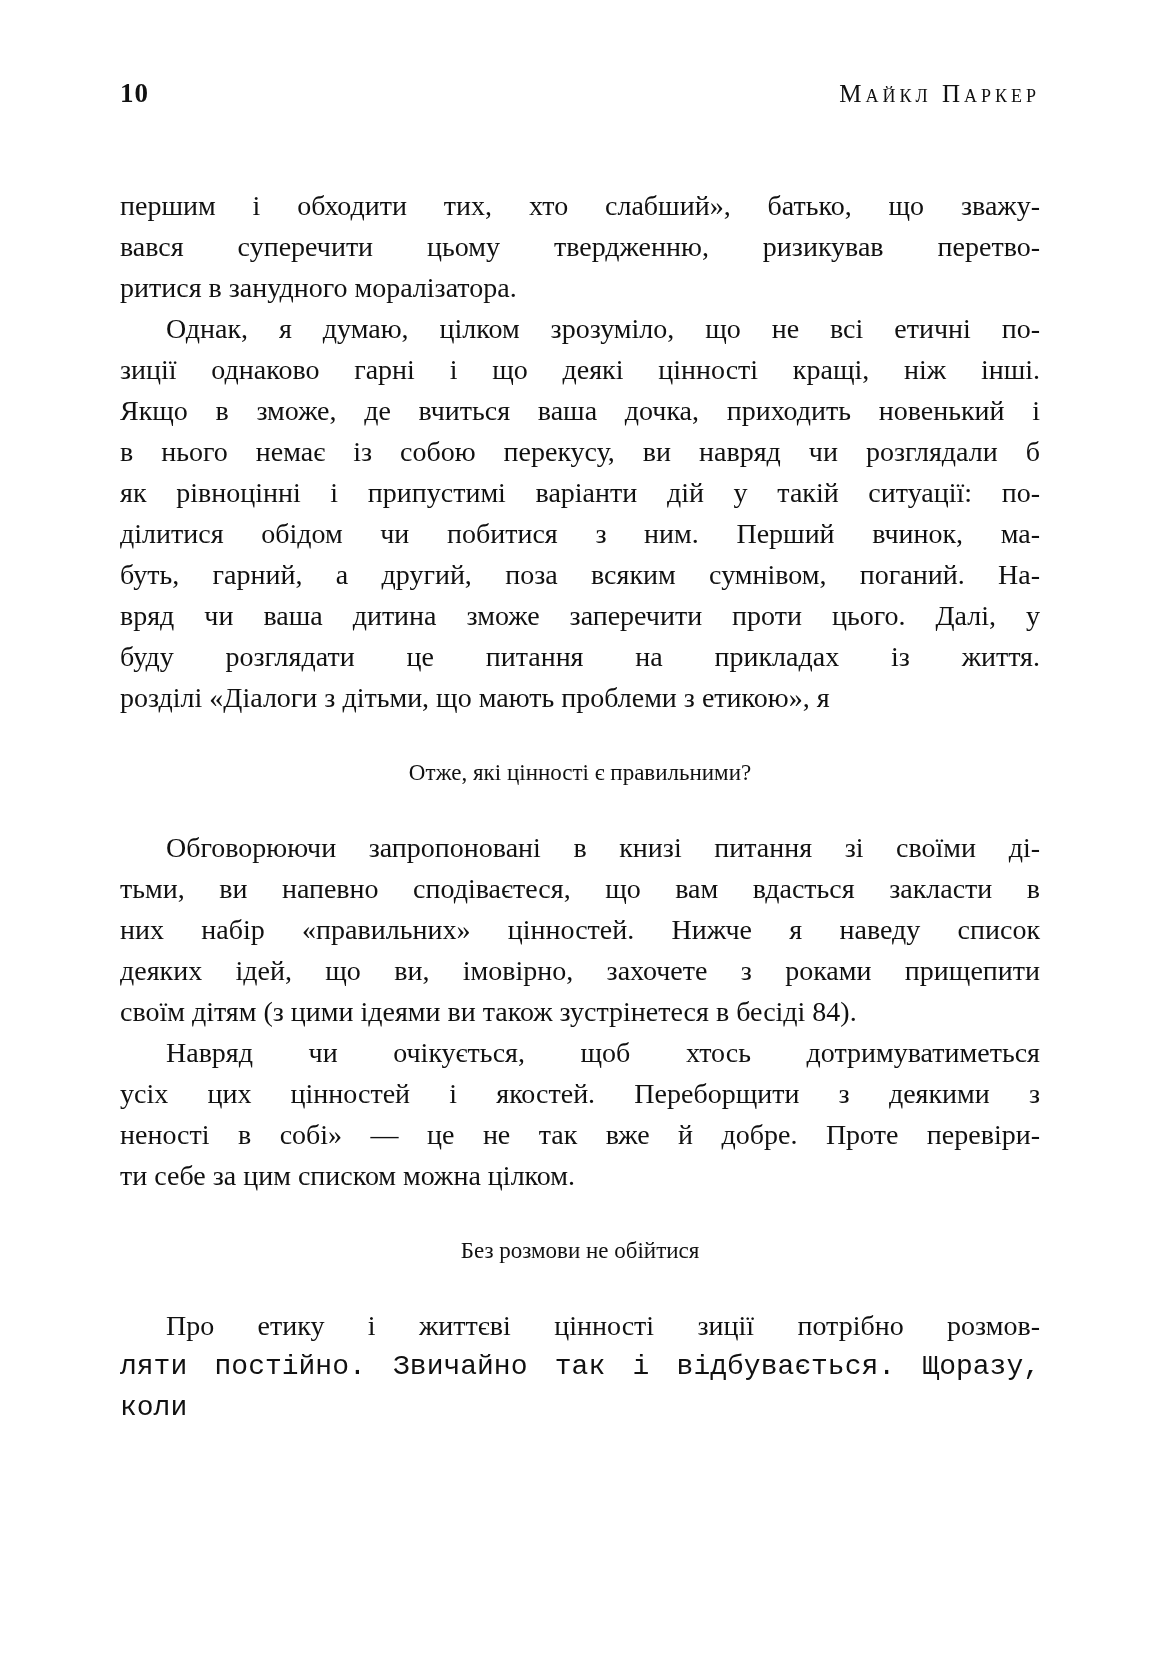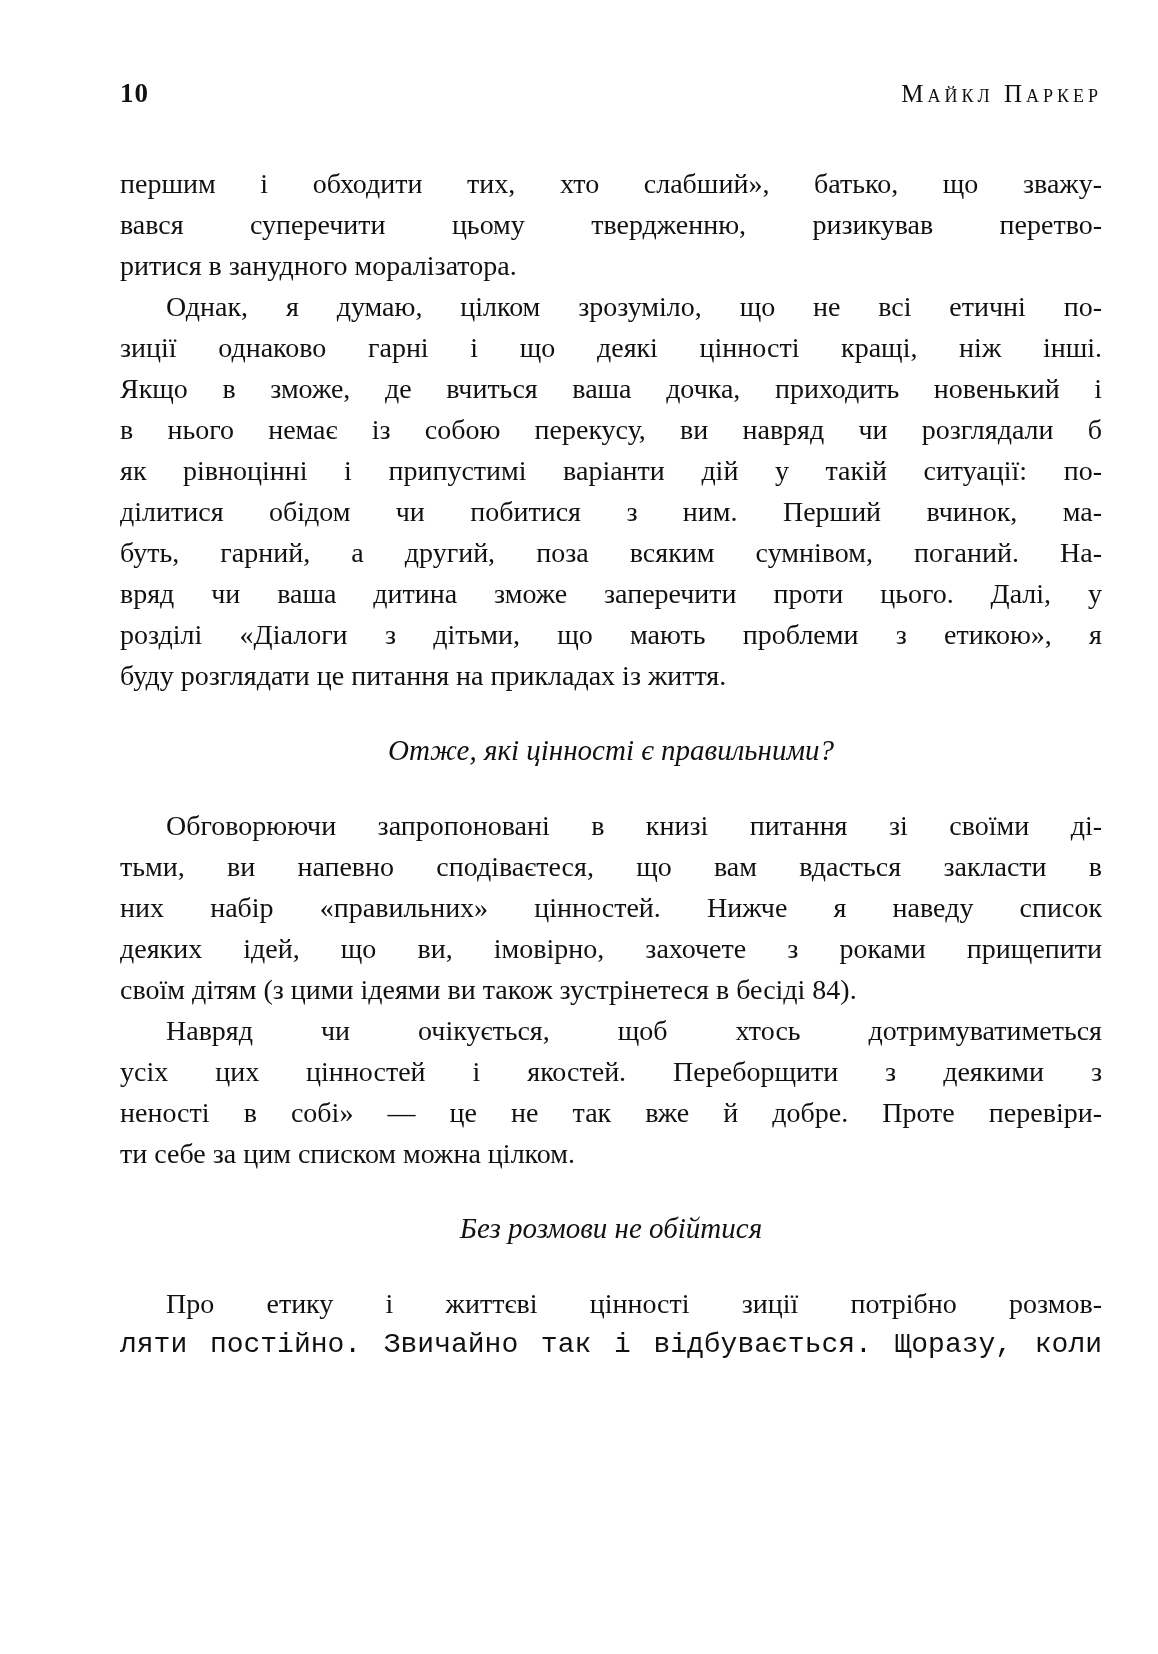--- a/index.html
+++ b/index.html
@@ -3,58 +3,57 @@
 <meta charset="utf-8">
 <style>
   html, body { margin: 0; padding: 0; background: #ffffff; }
   .page {
     position: relative;
     width: 1158px;
     height: 1568px;
     margin: 0 auto;
     background: #ffffff;
     box-sizing: border-box;
-    padding: 78px 56px 0 120px;
+    padding: 78px 118px 0 120px;
     font-family: "Liberation Serif", "DejaVu Serif", serif;
     color: #111111;
     overflow: hidden;
   }
   .running-head {
     display: flex;
     justify-content: space-between;
     align-items: baseline;
   }
   .pagenum {
     font-size: 27px;
     font-weight: 700;
     letter-spacing: 1px;
   }
   .author {
     font-size: 25px;
     font-variant: small-caps;
     letter-spacing: 4px;
   }
   .body-text {
-    margin-top: 54px;
+    margin-top: 76px;
     font-size: 28px;
     line-height: 41px;
   }
   .para { margin: 0; }
   .jline {
     text-align: justify;
     text-align-last: justify;
   }
   .para .jline:last-child { text-align-last: left; }
   .para.justify-all .jline:last-child { text-align-last: justify; font-family: Liberation Mono, monospace; }
   .para.indent .jline:first-child { text-indent: 46px; }
   .sec {
-    font-style: italic;
     font-weight: 400;
     text-align: center;
-    font-size: 29px;
+    font-size: 23px;
     line-height: 41px;
     margin: 34px 0;
   }
 </style>
 </head>
 <body>
 
 <div class="page">
   <div class="running-head">
     <span class="pagenum">10</span>
@@ -68,22 +67,22 @@
       </div>
     <div class="para indent">
         <div class="jline">Однак, я думаю, цілком зрозуміло, що не всі етичні по-</div>
         <div class="jline">зиції однаково гарні і що деякі цінності кращі, ніж інші.</div>
         <div class="jline">Якщо в зможе, де вчиться ваша дочка, приходить новенький і</div>
         <div class="jline">в нього немає із собою перекусу, ви навряд чи розглядали б</div>
         <div class="jline">як рівноцінні і припустимі варіанти дій у такій ситуації: по-</div>
         <div class="jline">ділитися обідом чи побитися з ним. Перший вчинок, ма-</div>
         <div class="jline">буть, гарний, а другий, поза всяким сумнівом, поганий. На-</div>
         <div class="jline">вряд чи ваша дитина зможе заперечити проти цього. Далі, у</div>
+        <div class="jline">буду розглядати це питання на прикладах із життя.</div>
         <div class="jline">розділі «Діалоги з дітьми, що мають проблеми з етикою», я</div>
-        <div class="jline">буду розглядати це питання на прикладах із життя.</div>
       </div>
     <h2 class="sec">Отже, які цінності є правильними?</h2>
     <div class="para indent">
         <div class="jline">Обговорюючи запропоновані в книзі питання зі своїми ді-</div>
         <div class="jline">тьми, ви напевно сподіваєтеся, що вам вдасться закласти в</div>
         <div class="jline">них набір «правильних» цінностей. Нижче я наведу список</div>
         <div class="jline">деяких ідей, що ви, імовірно, захочете з роками прищепити</div>
         <div class="jline">своїм дітям (з цими ідеями ви також зустрінетеся в бесіді 84).</div>
       </div>
     <div class="para indent">

